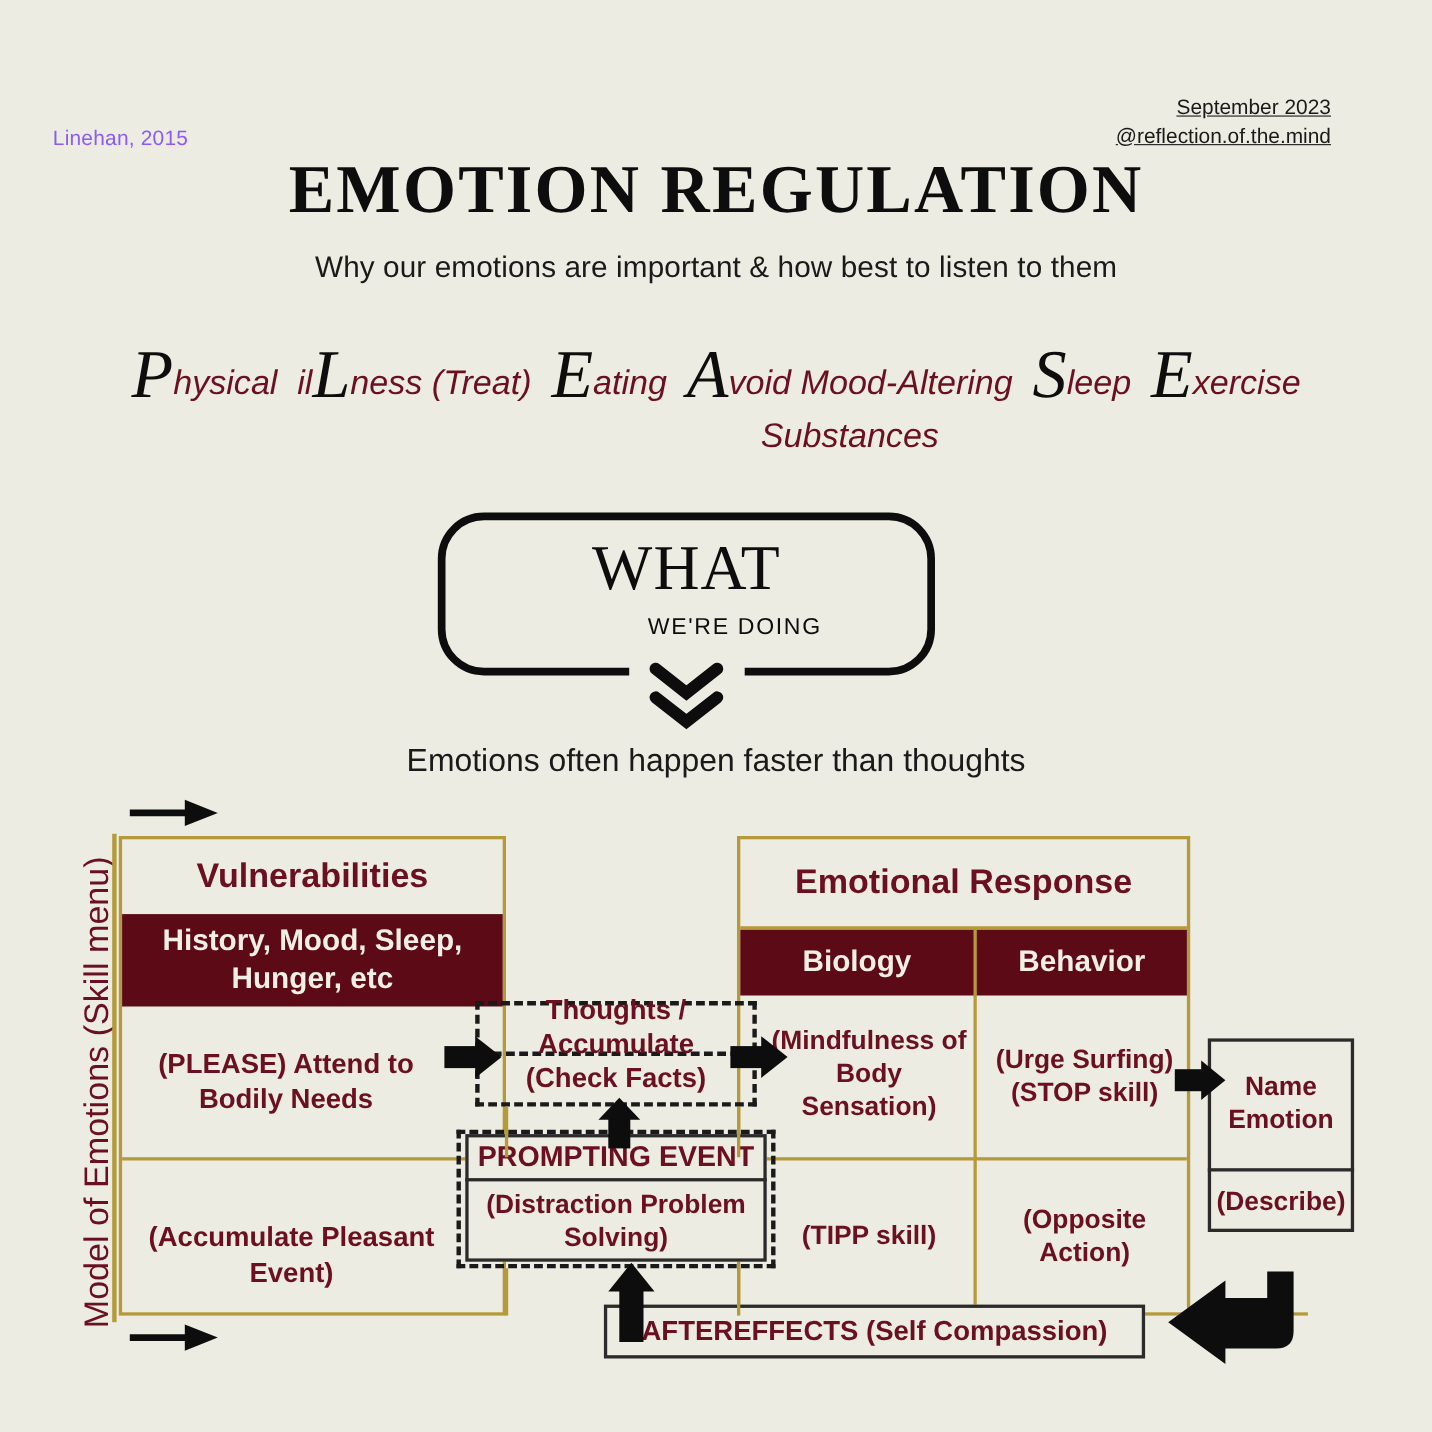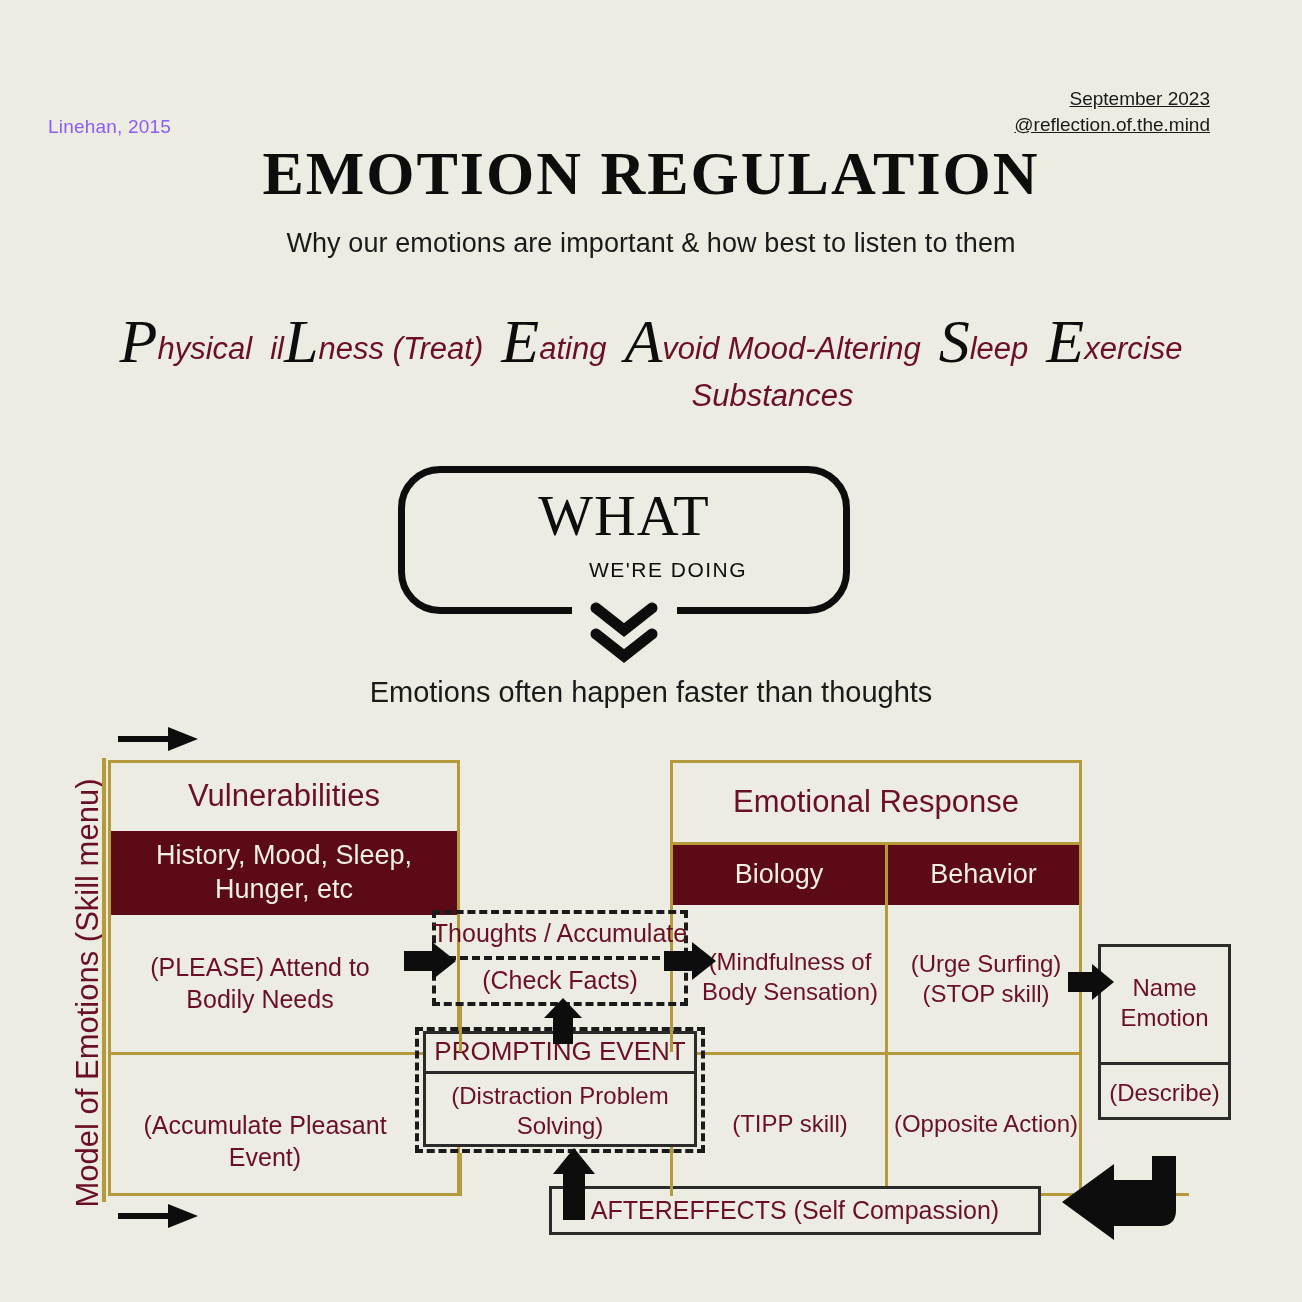--- a/index.html
+++ b/index.html
@@ -76,21 +76,21 @@
   }
 
   
   #diagram{left:0;top:0;width:1302px;height:1302px;}
 
   .tbl{box-sizing:border-box;border:3px solid #b59a3c;background:transparent;}
   .cellline{background:#b59a3c;}
   .maroon{background:#5c0a16;}
   .cell-text{
     position:absolute;display:flex;align-items:center;justify-content:center;
-    text-align:center;line-height:1.25;color:#6b1020;
+    text-align:center;line-height:1.25;color:#6b1020;font-weight:bold;
   }
   .cell-text.light{color:#f2efe6;}
 
   
   #vlabel{
     left:-172px;top:975px;width:520px;text-align:center;
     transform:rotate(-90deg);
     font-size:31px;color:#6b1020;white-space:nowrap;
   }
 

